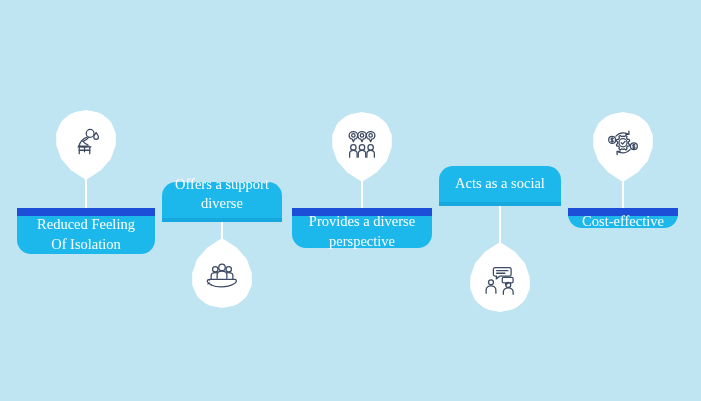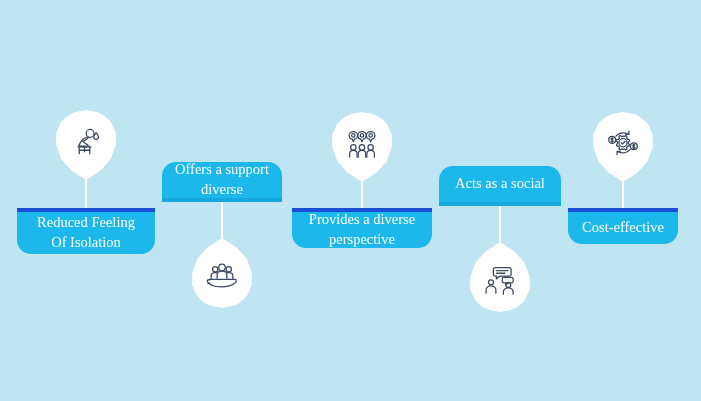--- a/index.html
+++ b/index.html
@@ -92,21 +92,21 @@
     line-height: 1.35;
     box-sizing: border-box;
     display: flex;
     align-items: center;
     justify-content: center;
     padding: 4px 10px;
   }
   
   .label.below-pin {
     border-radius: 0 0 14px 14px;
-    border-top: 4px solid #1d4ed8;
+    border-top: 8px solid #1d4ed8;
   }
   
   .label.above-pin {
     border-radius: 14px 14px 0 0;
     border-bottom: 4px solid #17a8dd;
   }
   .label-text { display: block; }
 </style>
 </head>
 <body>
@@ -148,21 +148,21 @@
         <span class="label-text">Reduced Feeling</span>
         <span class="label-text">Of Isolation</span>
       </span>
     </div>
   </div>
 
   <div class="item" style="left:132px;">
 
     <div class="stem" style="top:200px; height:44px;"></div>
 
-    <div class="label above-pin" style="top:162px; width:120px; height:40px;">
+    <div class="label above-pin" style="top:182px; width:120px; height:40px;align-items:flex-end;">
       <span>
         <span class="label-text">Offers a support</span>
         <span class="label-text">diverse</span>
       </span>
     </div>
 
     <div class="pin up" style="top:238px;">
       <span>
         <svg viewBox="0 0 48 48">
 
@@ -269,20 +269,20 @@
           <path class="icon-stroke" d="M9.5 15.8 L9.5 21.2"></path>
           <path class="icon-stroke" d="M11 16.7 C10.4 16.2 8 16.1 8 17.6 C8 19.2 11 18.8 11 20.2 C11 21.5 8.6 21.5 8 20.9"></path>
 
           <circle class="icon-stroke" cx="38.5" cy="27" r="4.6"></circle>
           <path class="icon-stroke" d="M38.5 24.3 L38.5 29.7"></path>
           <path class="icon-stroke" d="M40 25.2 C39.4 24.7 37 24.6 37 26.1 C37 27.7 40 27.3 40 28.7 C40 30 37.6 30 37 29.4"></path>
         </svg>
       </span>
     </div>
 
-    <div class="label below-pin" style="top:208px; width:110px; height:36px;">
+    <div class="label below-pin" style="top:208px; width:110px; height:20px;">
       <span>
         <span class="label-text">Cost-effective</span>
       </span>
     </div>
   </div>
 
 </div>
 
 </body></html>

